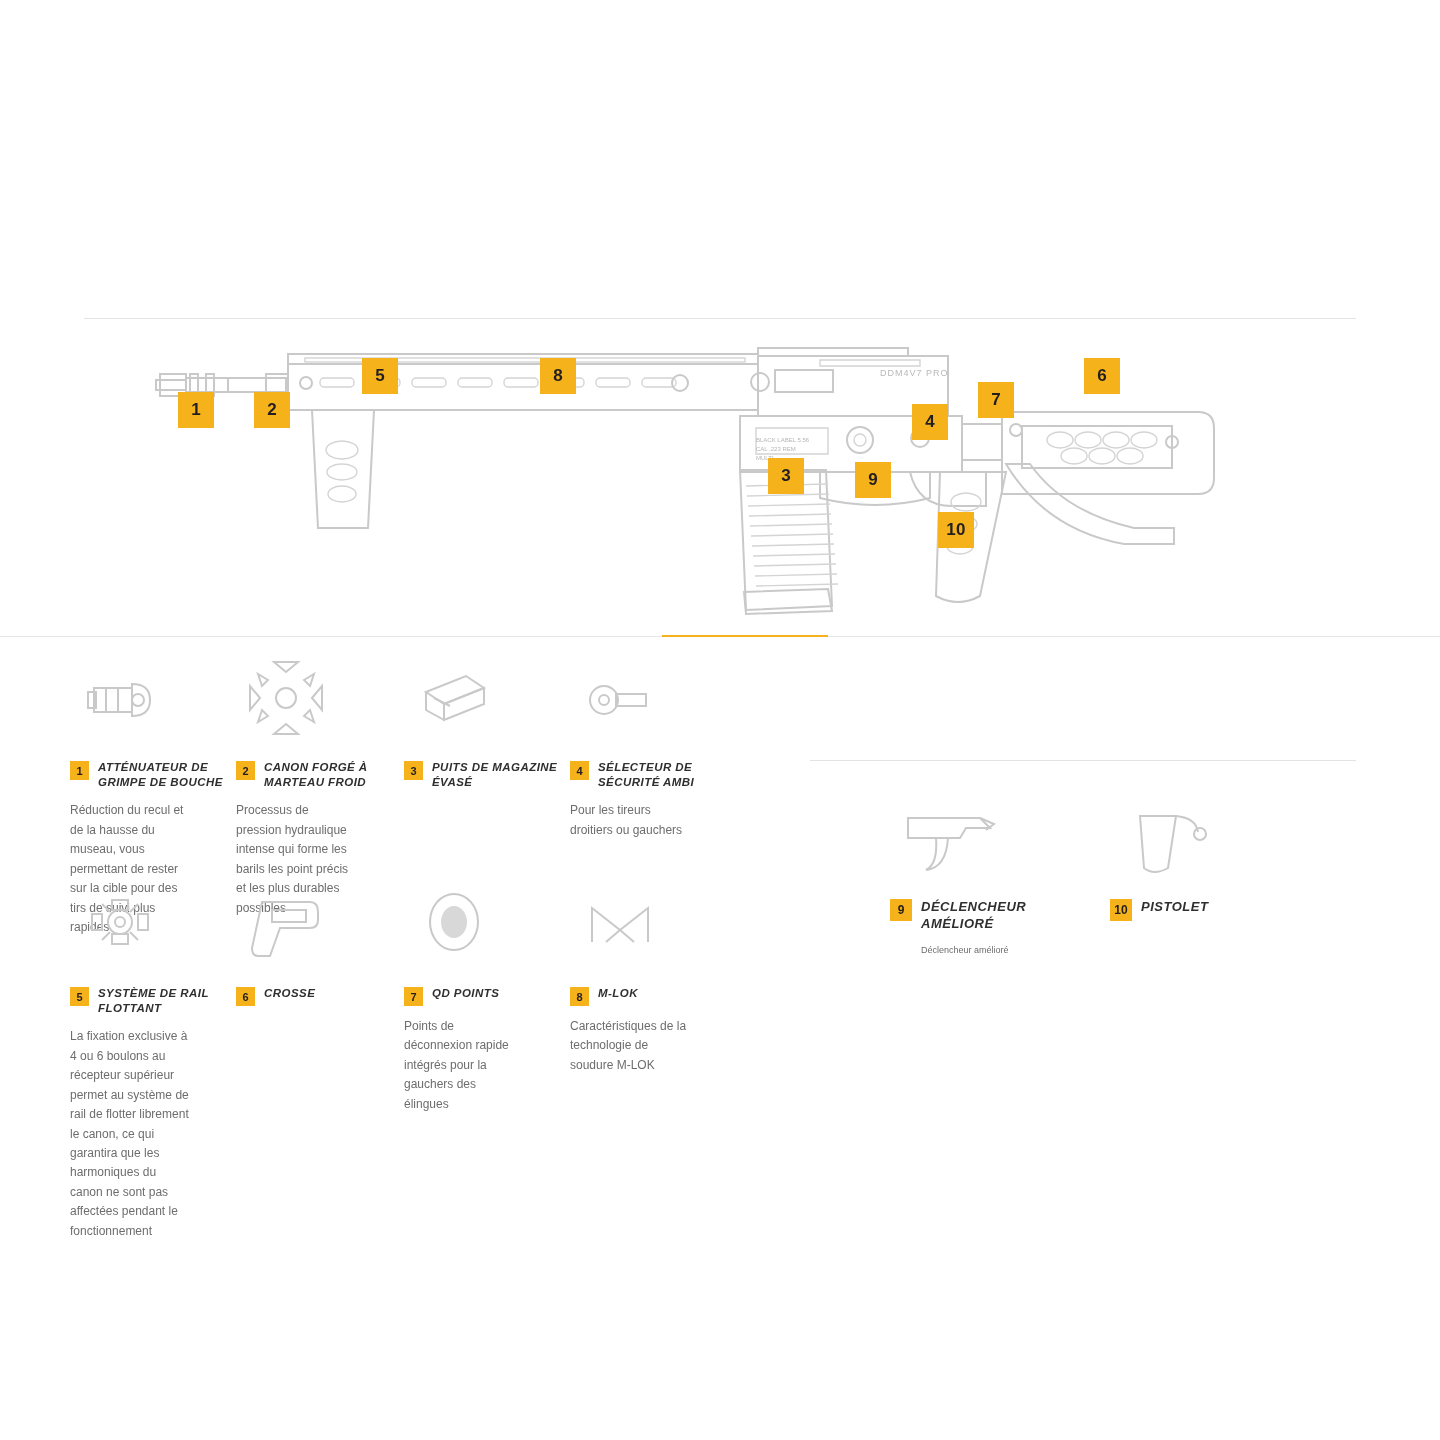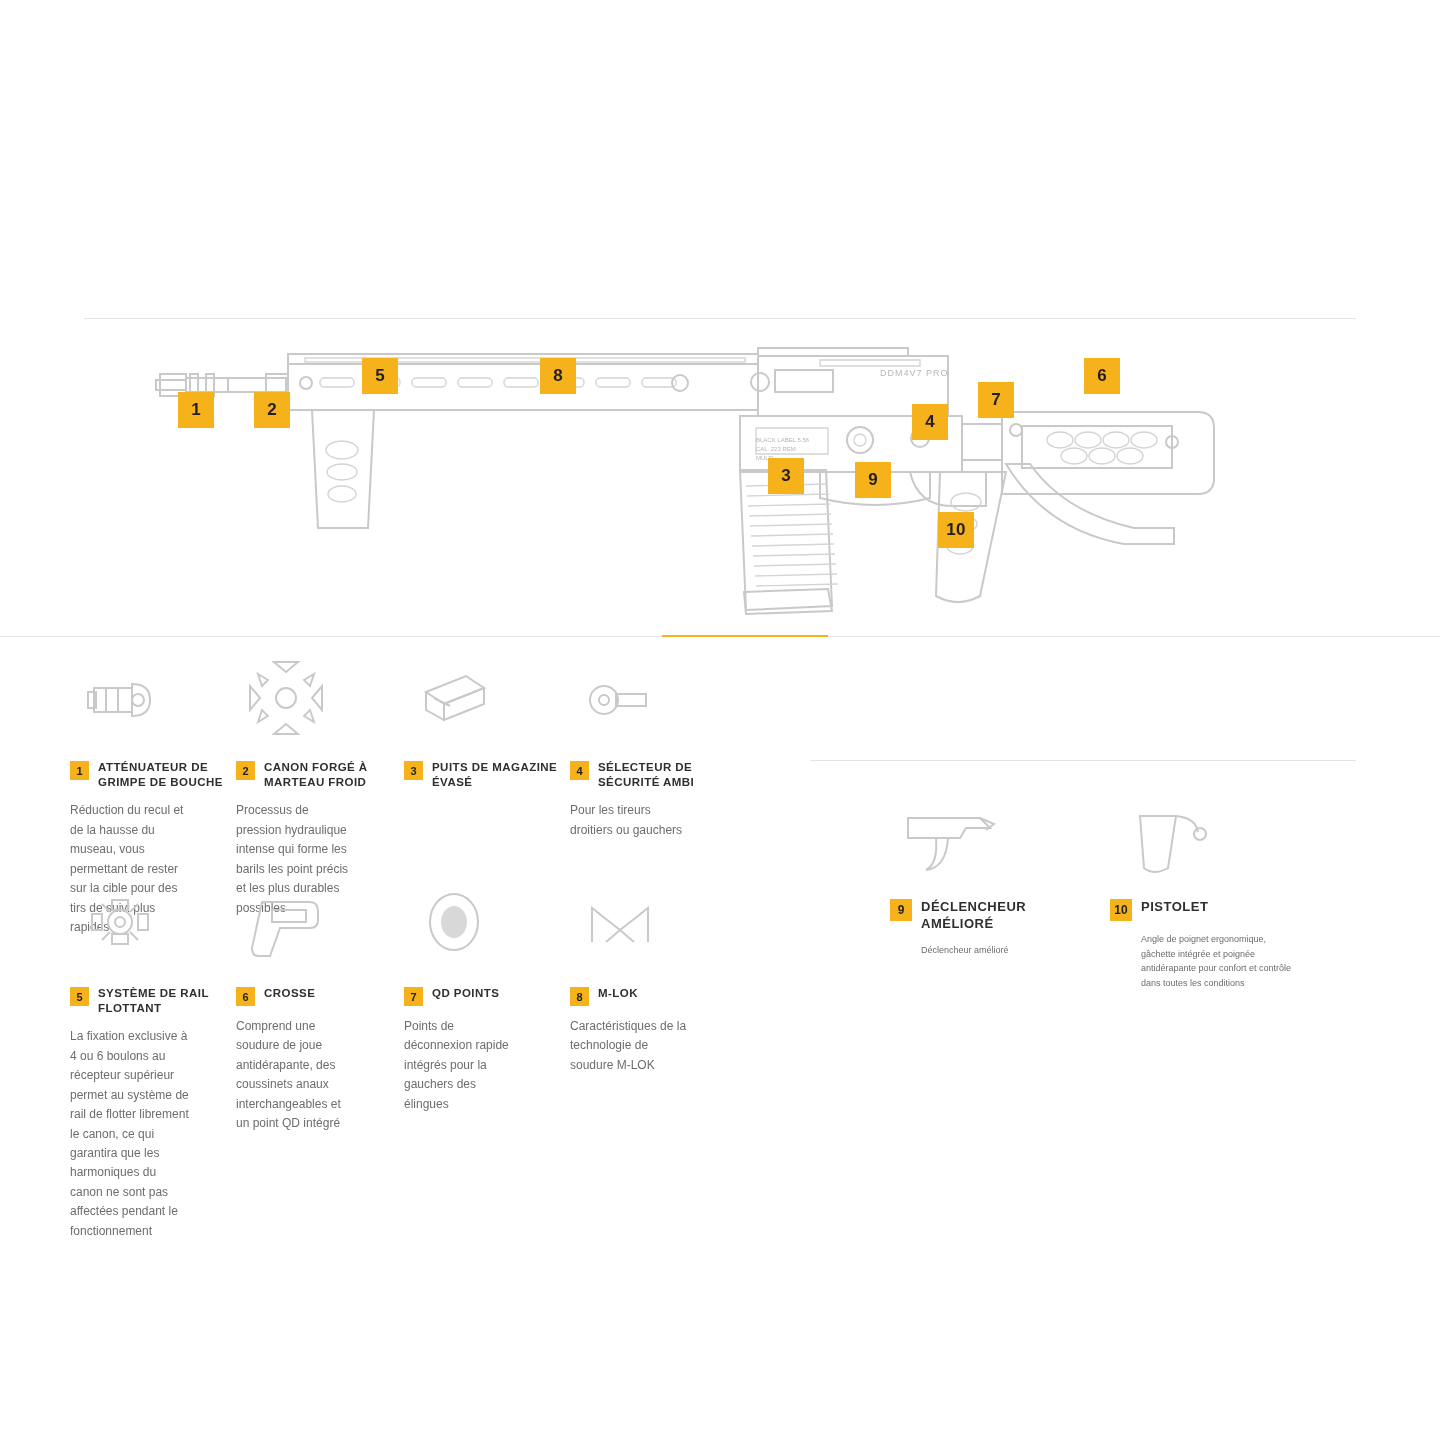--- a/index.html
+++ b/index.html
@@ -102,20 +102,21 @@
     justify-content: center;
     margin-top: 1px;
   }
   .cell .title {
     font-size: 11.5px;
     font-weight: bold;
     color: #2f2f2f;
     letter-spacing: 0.45px;
     line-height: 1.32;
     text-transform: uppercase;
+    font-style: italic;
   }
   .cell .desc {
     margin-top: 11px;
     margin-left: 0;
     font-size: 12px;
     line-height: 1.62;
     color: #6d6d6d;
     width: 120px;
   }
   .cell.wide .title { font-size: 13px; letter-spacing: 0.5px; }
@@ -367,21 +368,20 @@
           <g class="ln" stroke="#cfcfcf" stroke-width="3">
             <path d="M26 22 h48 q8 0 8 10 v8 q0 8 -8 8 h-30 l-10 28 h-12 q-6 0 -6 -8 z"></path>
             <path d="M36 30 h34 v12 h-34 z"></path>
           </g>
         </svg>
       </div>
       <div class="head">
         <div class="num">6</div>
         <div class="title">CROSSE</div>
       </div>
-      <div class="desc">Comprend une soudure de joue antidérapante, des coussinets anaux interchangeables et un point QD intégré</div>
     </div>
 
     <div class="cell" style="left:404px; top:238px;">
       <div class="icon">
         <svg width="100" height="84" viewBox="0 0 100 84">
           <g class="ln" stroke="#cfcfcf" stroke-width="3">
             <ellipse cx="50" cy="42" rx="24" ry="28"></ellipse>
             <ellipse cx="50" cy="42" rx="13" ry="16" fill="#d8d8d8" stroke="none"></ellipse>
           </g>
         </svg>
@@ -434,16 +434,15 @@
             <path d="M30 14 h36 l-8 52 q-14 8 -24 0 z"></path>
             <path d="M66 14 q20 2 22 16"></path>
             <circle cx="90" cy="32" r="6"></circle>
           </g>
         </svg>
       </div>
       <div class="head">
         <div class="num">10</div>
         <div class="title">PISTOLET</div>
       </div>
-      <div class="desc" style="margin-left:31px;">Angle de poignet ergonomique, gâchette intégrée et poignée antidérapante pour confort et contrôle dans toutes les conditions</div>
     </div>
   </div>
 </div>
 
 </body></html>

